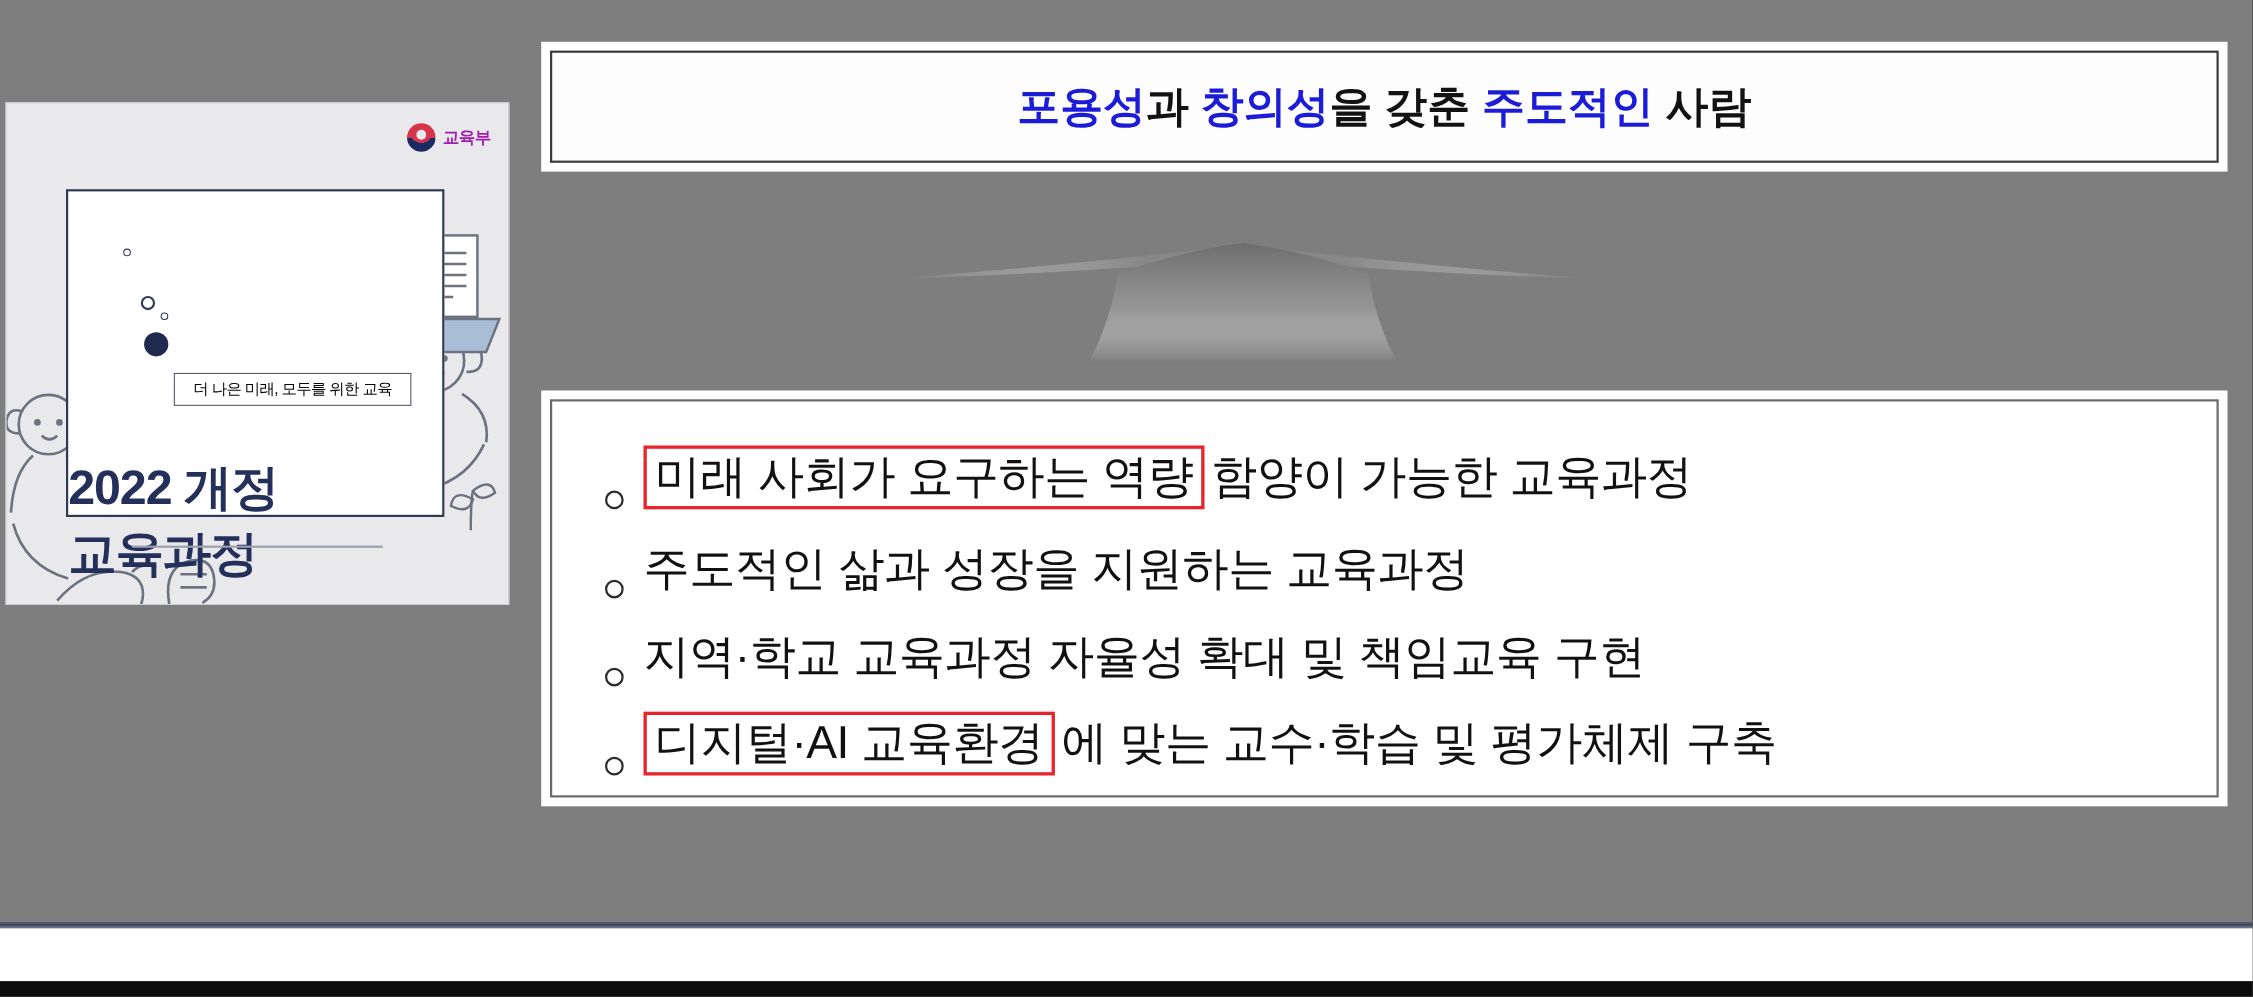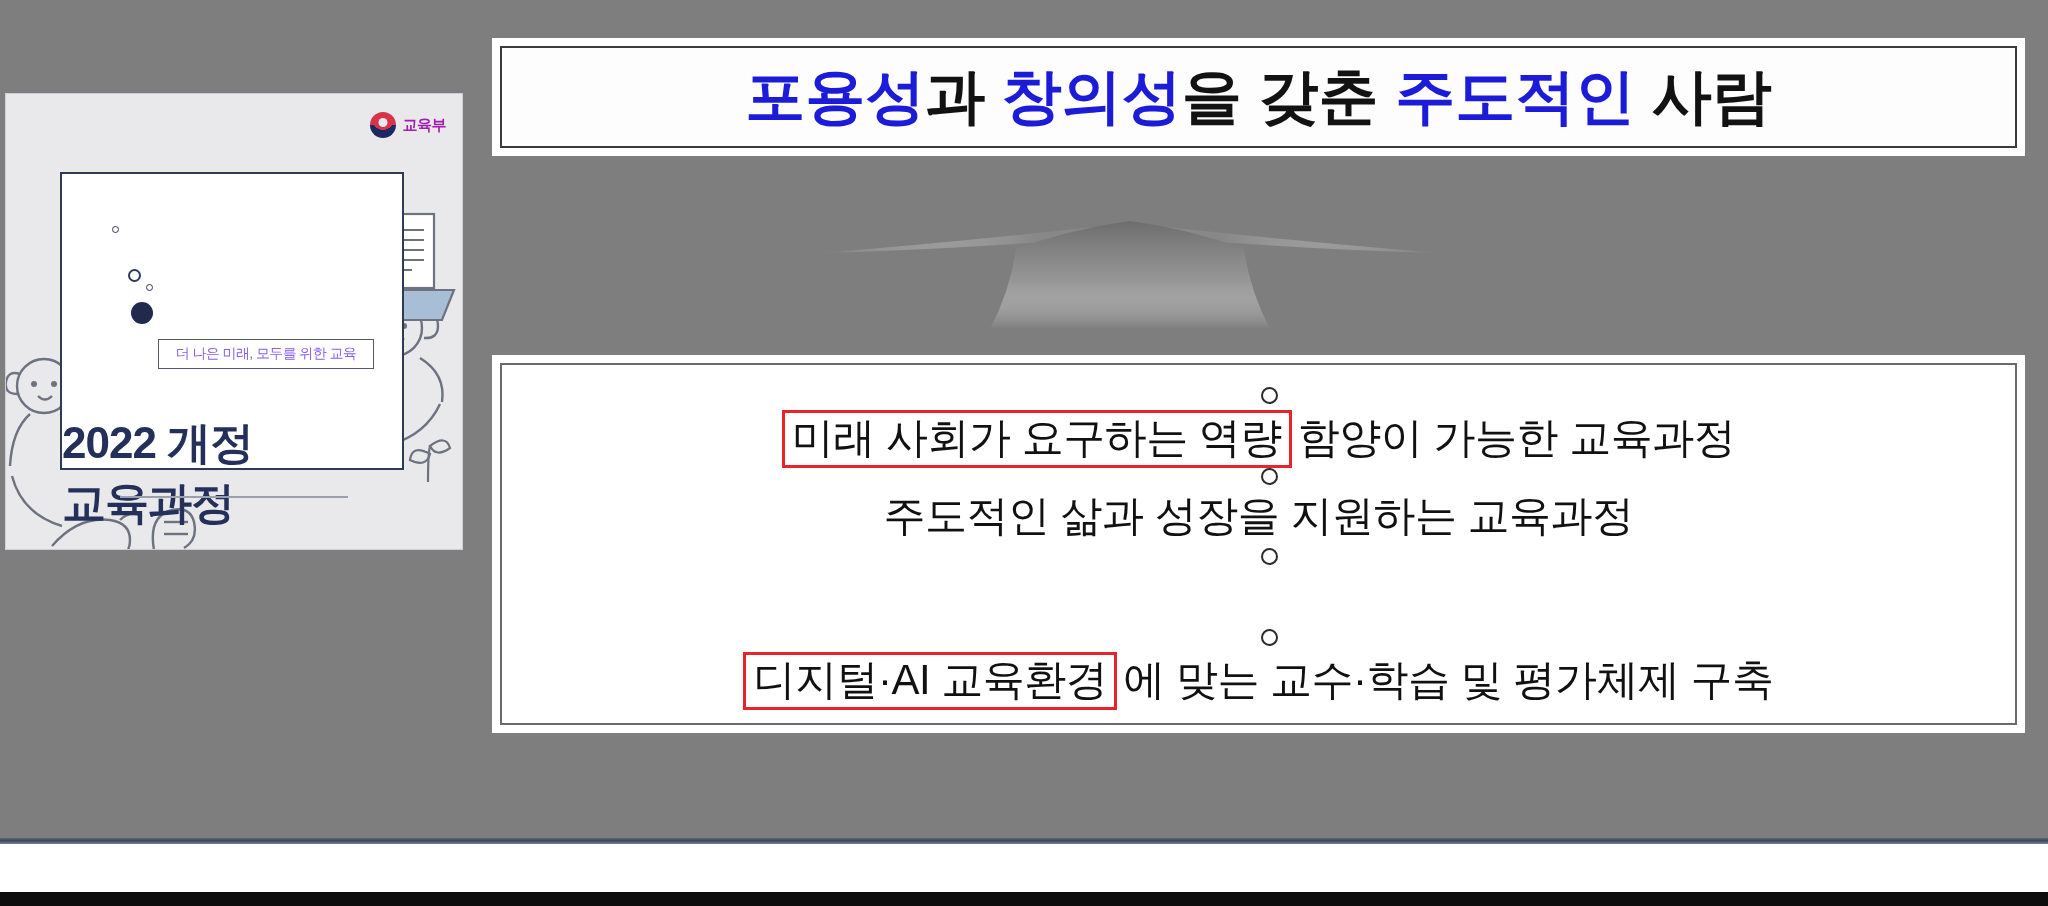--- a/index.html
+++ b/index.html
@@ -94,21 +94,21 @@
   #dot-b { left: 66px; top: 95px; width:13px; height:13px; border:2px solid #2f3a55; background:transparent; }
   #dot-c { left: 84px; top: 110px; width:7px; height:7px; border:1.5px solid #2f3a55; background:transparent; }
   #dot-d { left: 69px; top: 128px; width:22px; height:22px; background:#1f2a4d; }
 
   #poster-tagline {
     position: absolute;
     left: 96px; top: 165px;
     width: 216px; height: 30px;
     border: 1.5px solid #555a6b;
     display: flex; align-items: center; justify-content: center;
-    font-size: 14px; color: #8b5cf6; letter-spacing: -0.6px;
+    font-size: 14px; color: #000000; letter-spacing: -0.6px;
     white-space: nowrap;
   }
   #poster-title1, #poster-title2 {
     position: absolute;
     left: 0; width: 344px;
     color: #24305a;
     font-weight: 800;
     letter-spacing: -1px;
     font-family: "Liberation Sans", "DejaVu Sans", sans-serif;
     margin-top: 28px;
@@ -131,21 +131,21 @@
     background: #ffffff;
     padding: 8px;
   }
   #title-inner {
     width: 100%; height: 100%;
     border: 2px solid #3b3b3b;
     display: flex; align-items: center; justify-content: center;
     background: #fdfdfd;
   }
   #headline {
-    font-size: 60px;
+    font-size: 39px;
     font-weight: 800;
     letter-spacing: 0px;
     white-space: nowrap;
     font-family: "Liberation Sans", "DejaVu Sans", sans-serif;
   }
   #headline .blue  { color: #1c1cd8; }
   #headline .black { color: #121212; }
 
   
   #arrow-graphic {
@@ -166,24 +166,23 @@
     width: 100%; height: 100%;
     border: 2px solid #6a6a6a;
     padding: 22px 26px 18px 26px;
     display: flex;
     flex-direction: column;
     justify-content: space-between;
     background:#ffffff;
   }
   .bullet-row {
     display: flex;
-    align-items: center;
-    gap: 6px;
+    align-items: flex-end;
+    gap: 18px;
     height: 76px;
-    flex-direction: column;
   }
   .bullet-mark {
     flex: 0 0 auto;
     width: 17px; height: 17px;
     border: 2px solid #2b2b2b;
     border-radius: 50%;
     margin-left: 22px;
   }
   .bullet-text {
     font-size: 42px;
@@ -308,20 +307,23 @@
 
       <div class="bullet-row">
         <span class="bullet-mark"></span>
         <span class="bullet-text">
           <span class="plain-seg">주도적인 삶과 성장을 지원하는 교육과정</span>
         </span>
       </div>
 
       <div class="bullet-row">
         <span class="bullet-mark"></span>
+        <span class="bullet-text">
+          <span class="plain-seg">지역·학교 교육과정 자율성 확대 및 책임교육 구현</span>
+        </span>
       </div>
 
       <div class="bullet-row">
         <span class="bullet-mark"></span>
         <span class="bullet-text">
           <span class="highlight-box">디지털·AI 교육환경</span>
             <span class="plain-seg">에 맞는 교수·학습 및 평가체제 구축</span>
         </span>
       </div>
 

